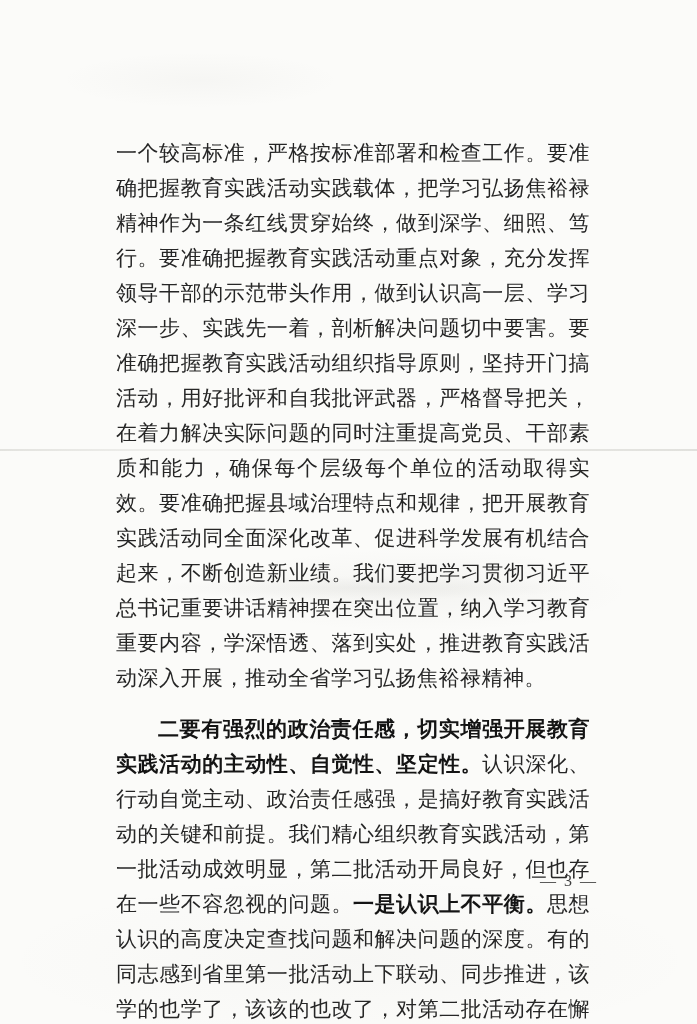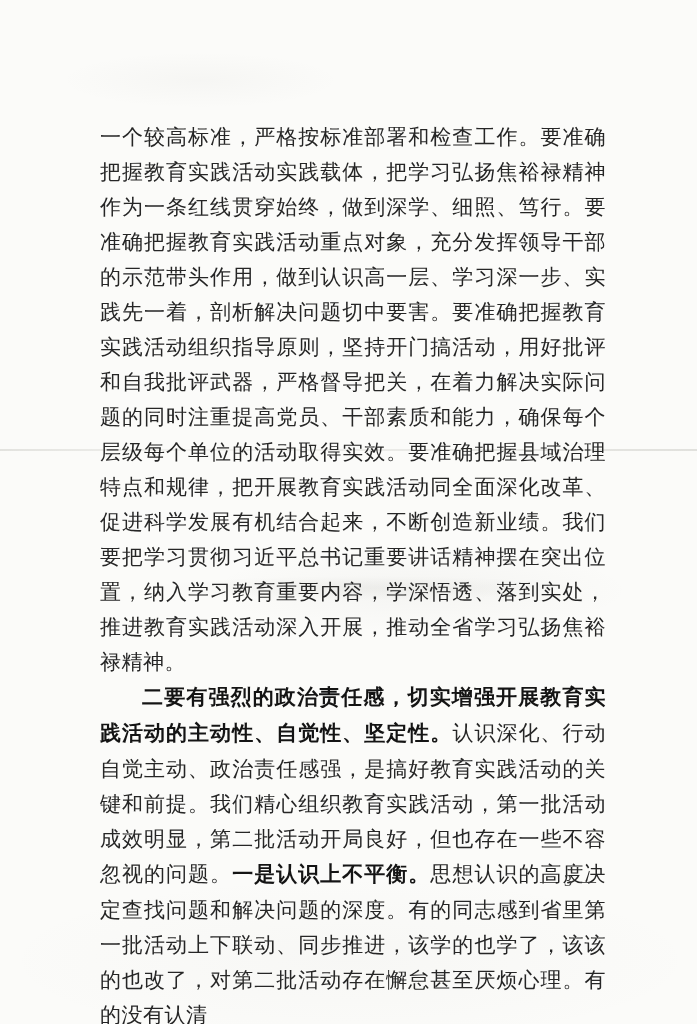--- a/index.html
+++ b/index.html
@@ -46,31 +46,31 @@
     position: absolute;
     left: 100px;
     top: 120px;
     width: 506px;
     font-size: 21px;
     line-height: 35px;
     text-align: justify;
     letter-spacing: 0.5px;
   }
   .para {
-    margin: 0;
+    margin: 16px;
   }
   .para.indent {
     text-indent: 2em;
   }
   .run {
     font-family: "Liberation Serif", serif;
     font-weight: 400;
   }
   .run-bold {
-    font-family: Liberation Mono, monospace;
+    font-family: Liberation Serif, serif;
     font-weight: 700;
   }
   .page-num {
     position: absolute;
     left: 528px;
     top: 872px;
     width: 82px;
     text-align: center;
     font-size: 16px;
     letter-spacing: 2px;

